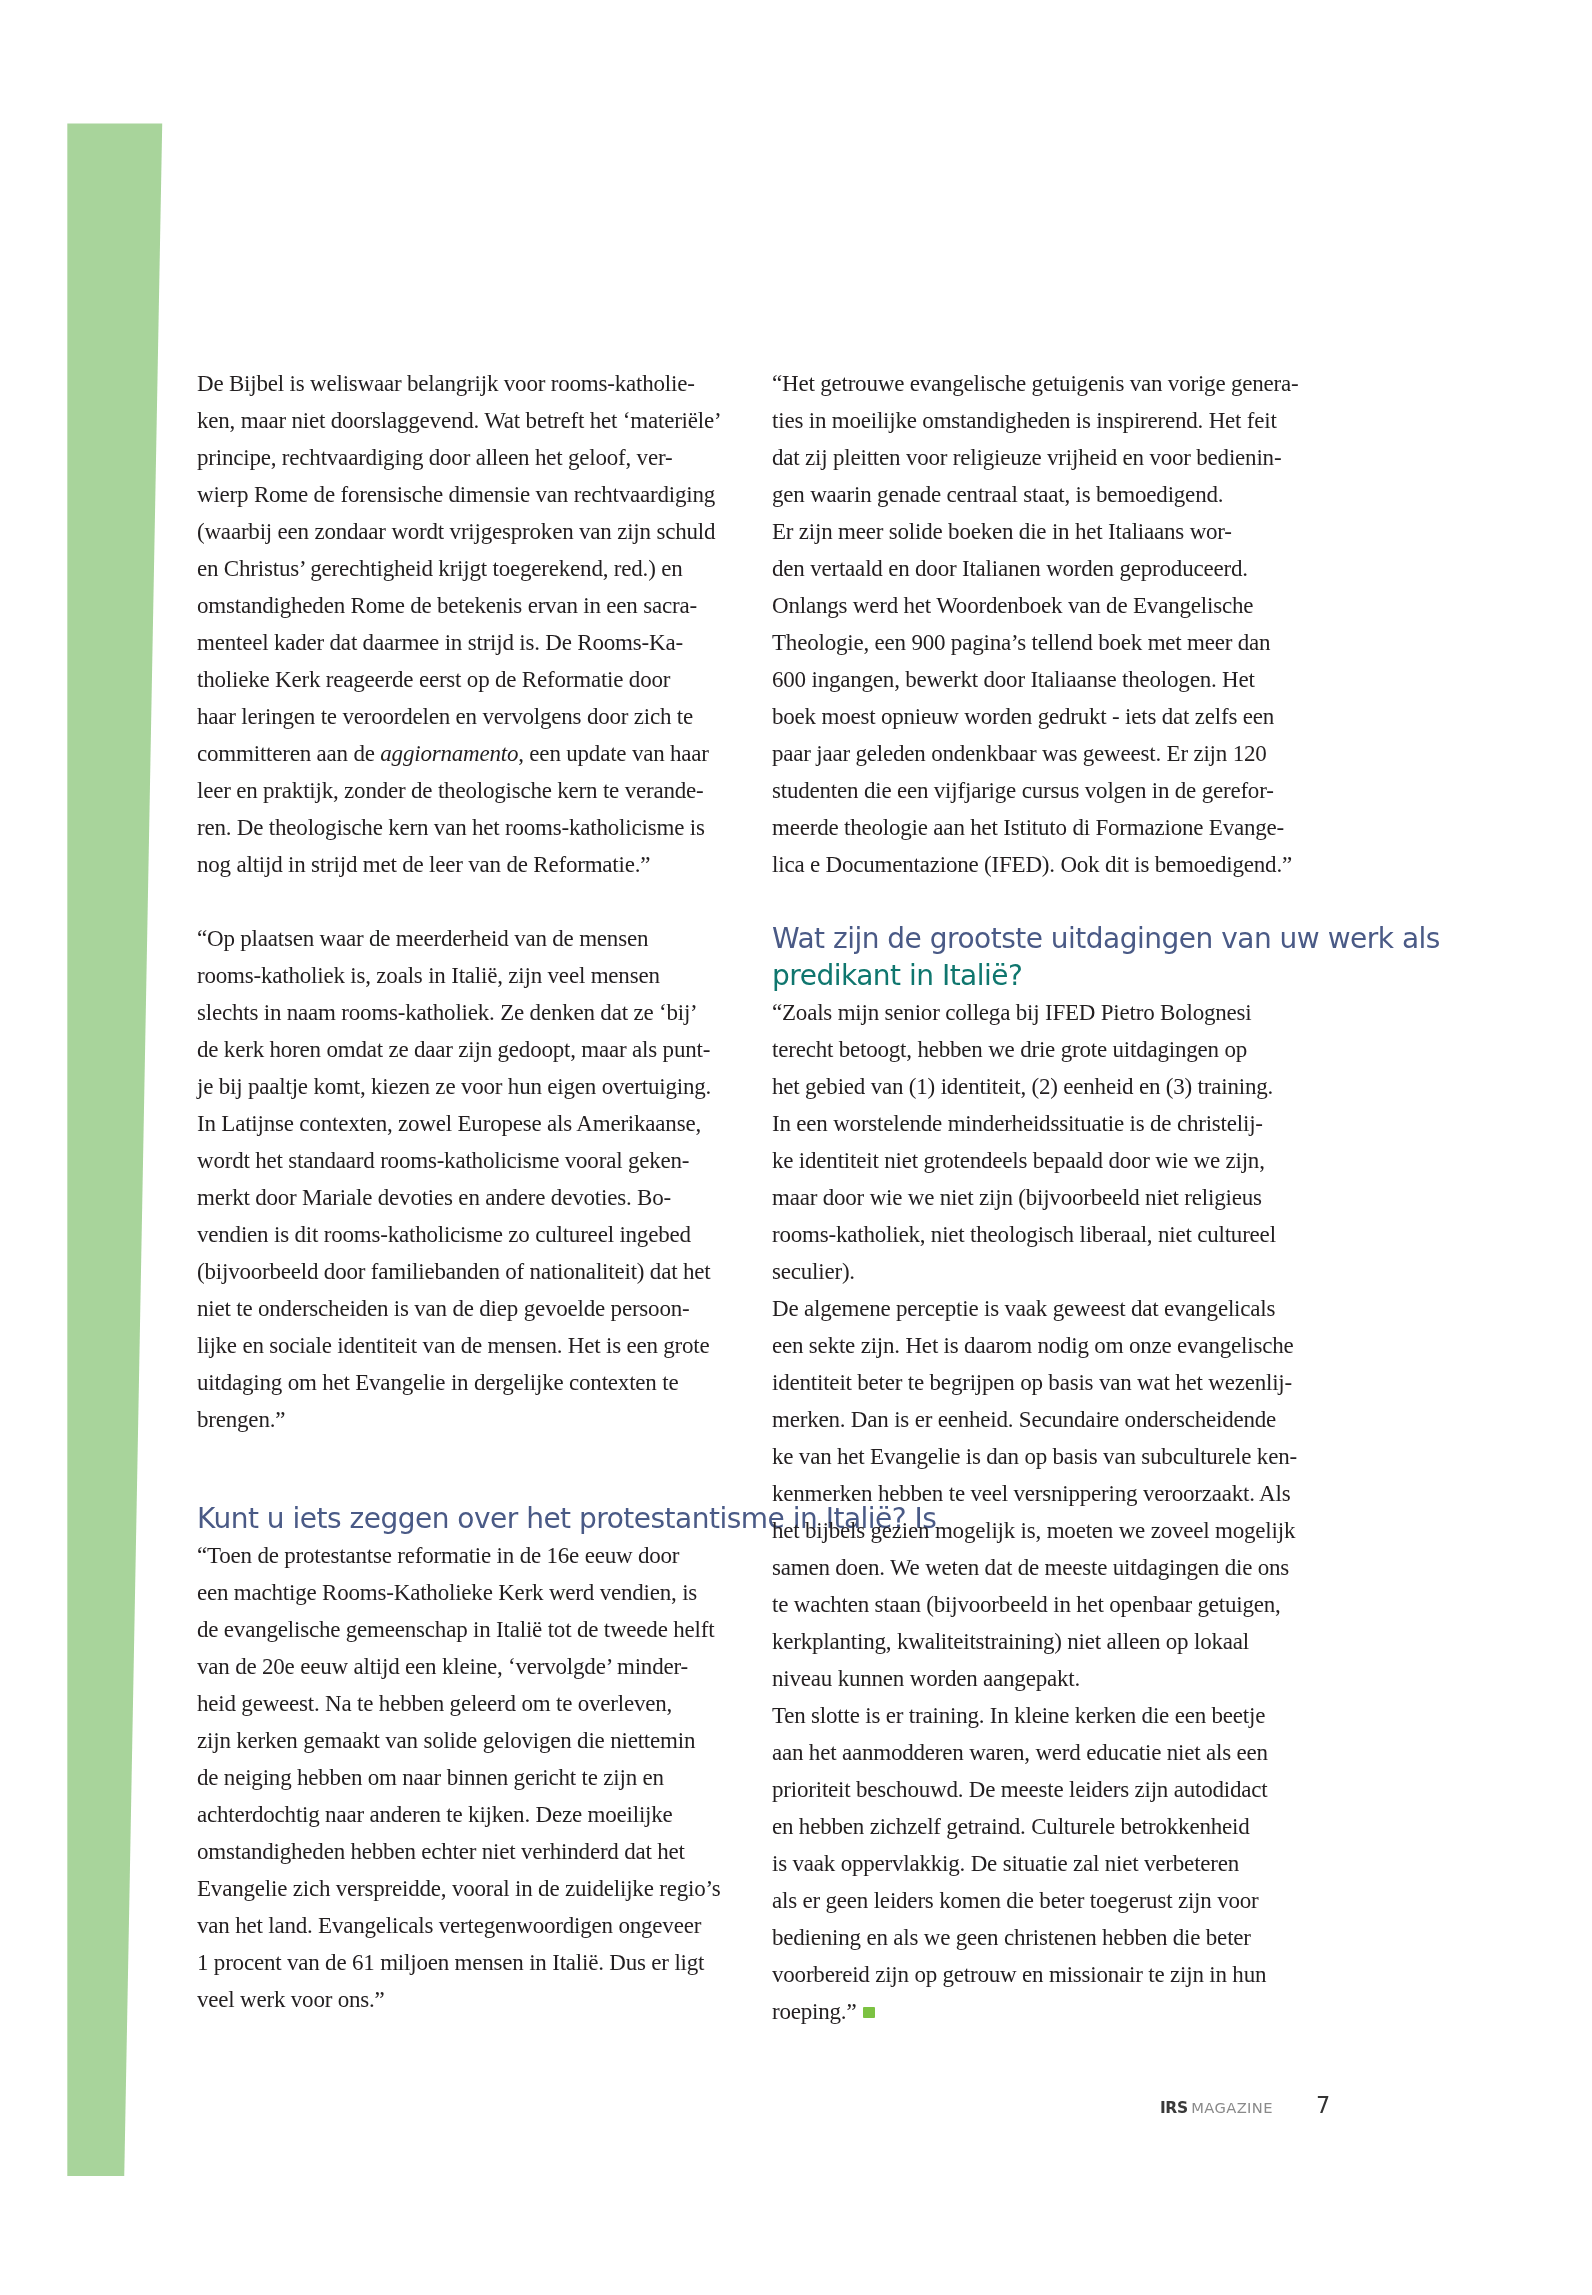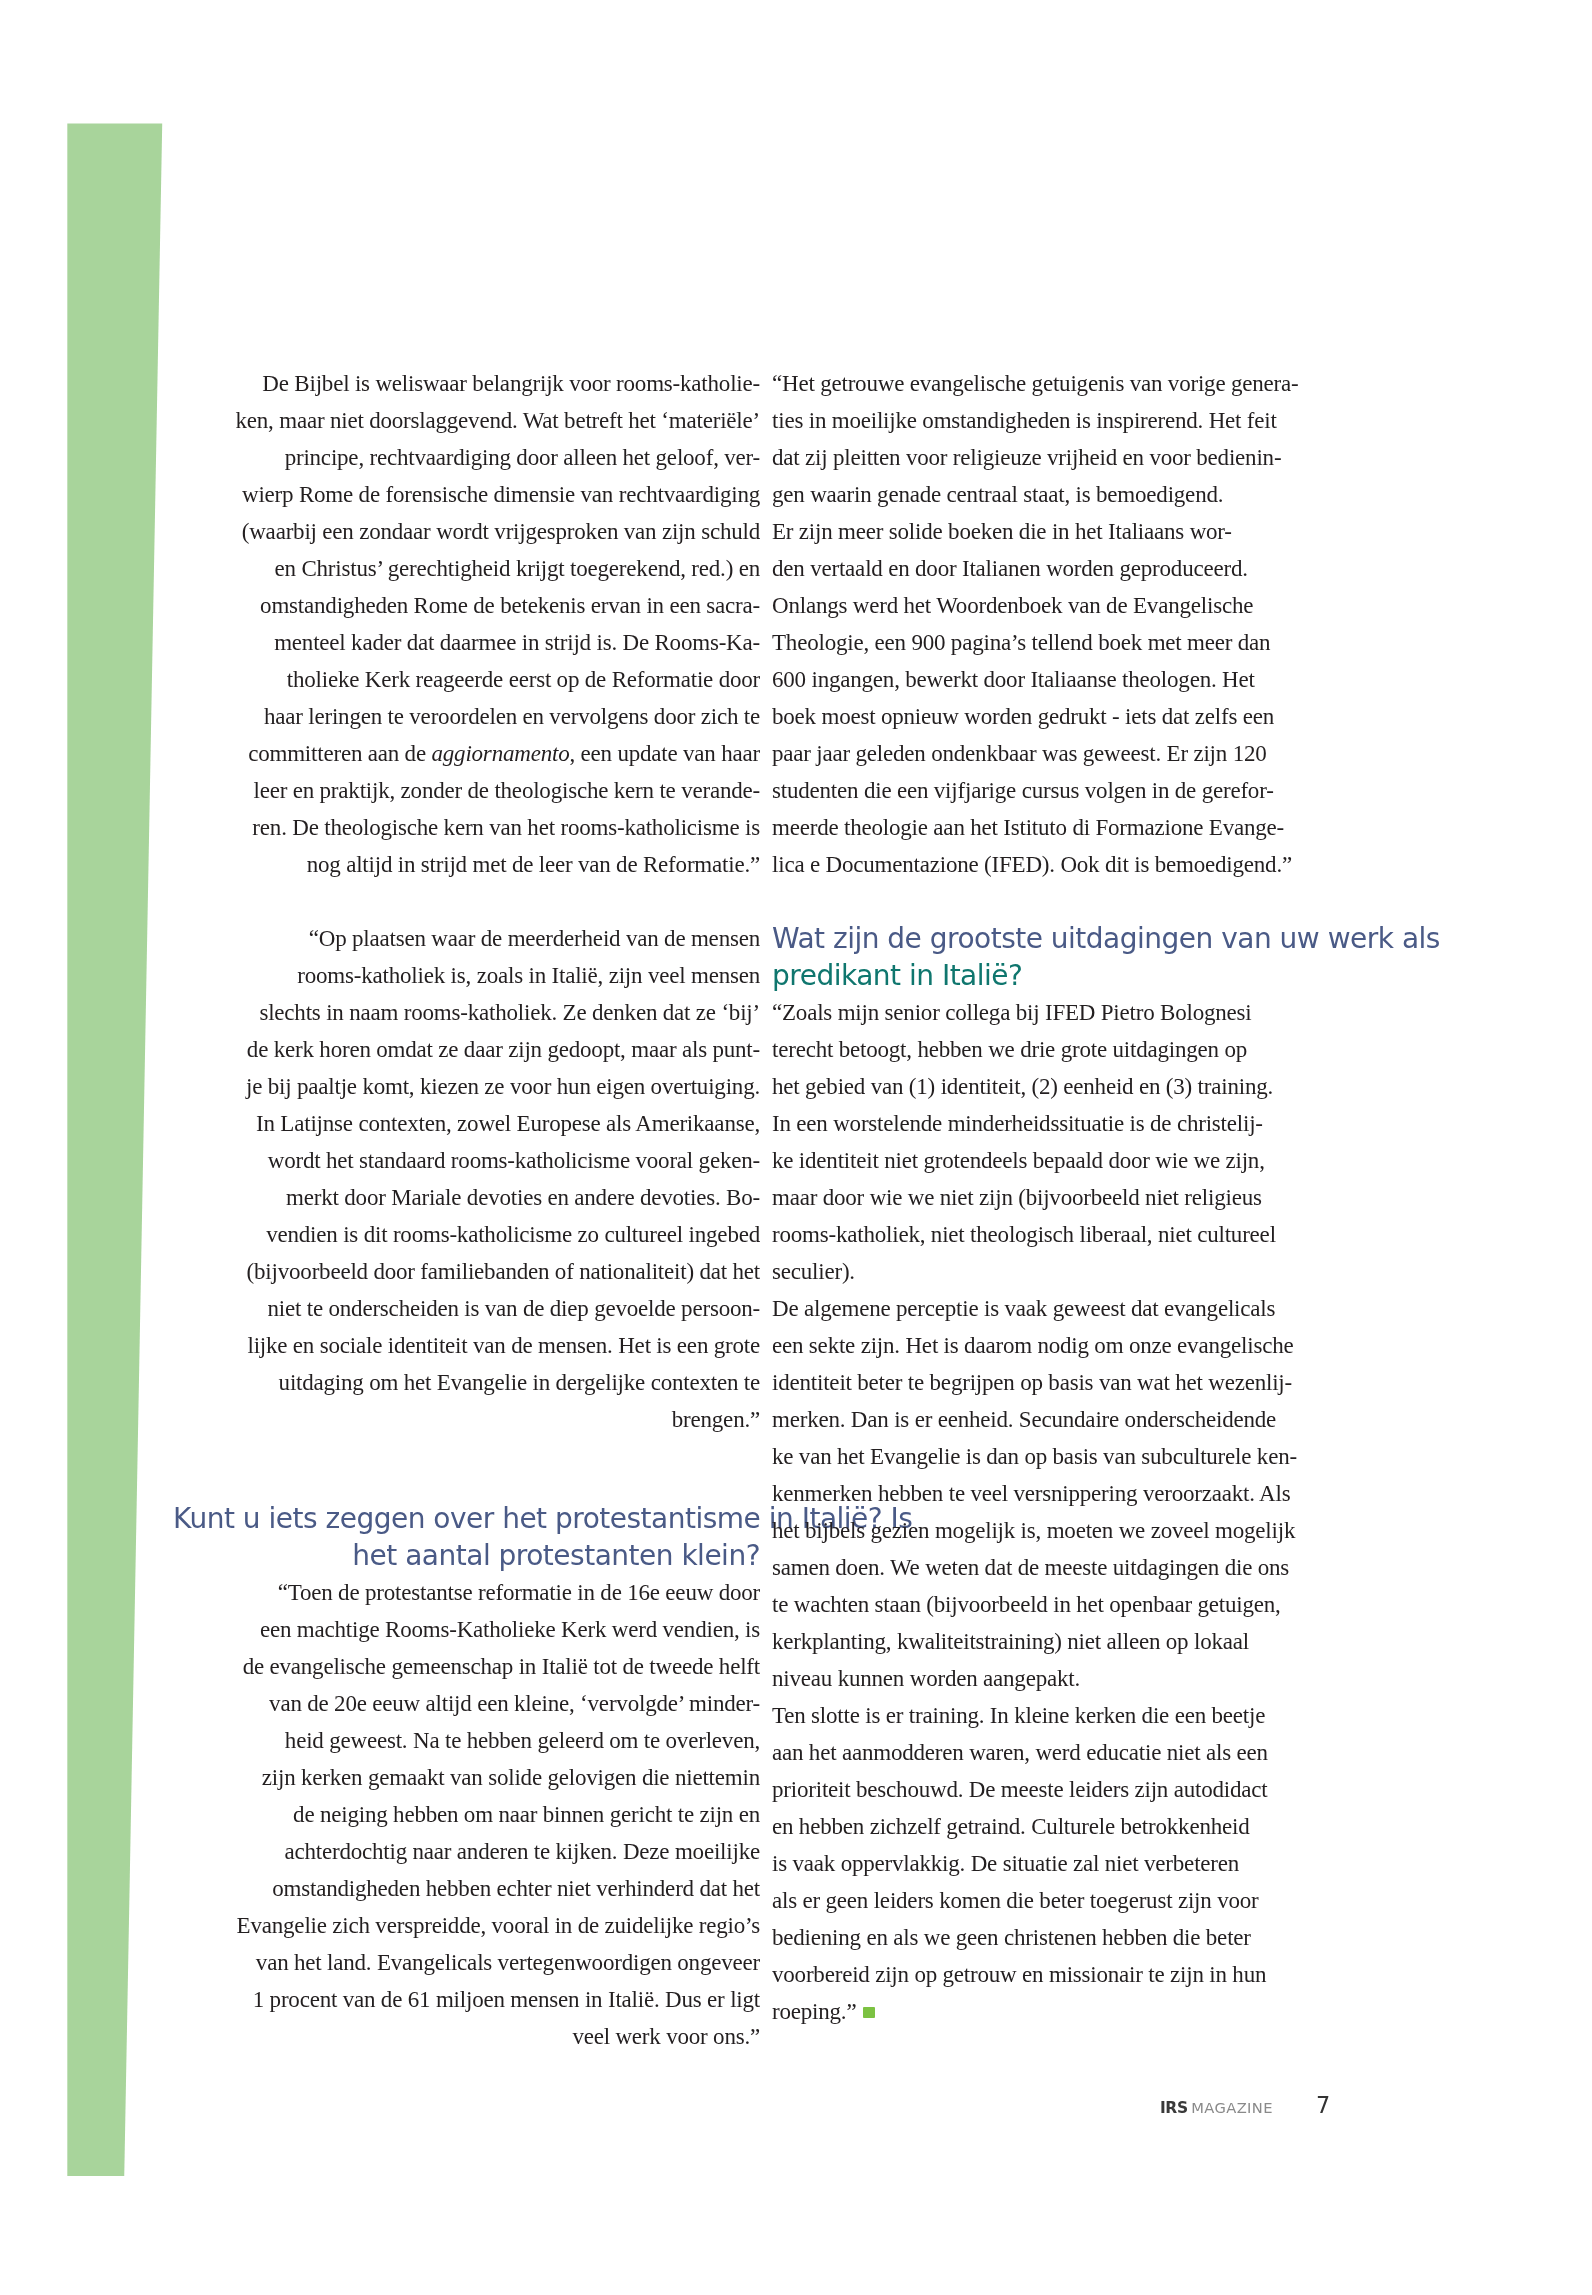--- a/index.html
+++ b/index.html
@@ -1,19 +1,19 @@
 <!DOCTYPE html>
 <html style="font-size:14px"><head>
 <meta charset="utf-8">
 <style>
   html, body { margin: 0; padding: 0; background: #ffffff; }
   body { width: 1592px; height: 2295px; position: relative; overflow: hidden; }
   .green-bar { position: absolute; left: 0; top: 0; width: 1592px; height: 2295px; pointer-events: none; }
   .col { position: absolute; top: 365px; width: 587px; }
-  .col-left { left: 173px; text-align: right; }
+  .col-left { left: 197px; }
   .col-right { left: 772px; }
   .line {
     font-family: "Liberation Serif", "DejaVu Serif", serif;
     font-size: 23px;
     line-height: 37px;
     color: #231f20;
     white-space: nowrap;
     letter-spacing: -0.2px;
   }
   .line em { font-style: italic; }
@@ -70,21 +70,20 @@
     <div class="line">vendien is dit rooms-katholicisme zo cultureel ingebed</div>
     <div class="line">(bijvoorbeeld door familiebanden of nationaliteit) dat het</div>
     <div class="line">niet te onderscheiden is van de diep gevoelde persoon-</div>
     <div class="line">lijke en sociale identiteit van de mensen. Het is een grote</div>
     <div class="line">uitdaging om het Evangelie in dergelijke contexten te</div>
     <div class="line">brengen.”</div>
   </div>
   <div class="gap"></div>
   <div>
     <div class="heading" style="color: rgb(74, 90, 134); margin-top: 25px;">Kunt u iets zeggen over het protestantisme in Italië? Is</div>
-    <div class="heading" style="color: rgb(74, 90, 134);">het aantal protestanten klein?</div>
   </div>
   <div>
     <div class="line">“Toen de protestantse reformatie in de 16e eeuw door</div>
     <div class="line">een machtige Rooms-Katholieke Kerk werd vendien, is</div>
     <div class="line">de evangelische gemeenschap in Italië tot de tweede helft</div>
     <div class="line">van de 20e eeuw altijd een kleine, ‘vervolgde’ minder-</div>
     <div class="line">heid geweest. Na te hebben geleerd om te overleven,</div>
     <div class="line">zijn kerken gemaakt van solide gelovigen die niettemin</div>
     <div class="line">de neiging hebben om naar binnen gericht te zijn en</div>
     <div class="line">achterdochtig naar anderen te kijken. Deze moeilijke</div>

